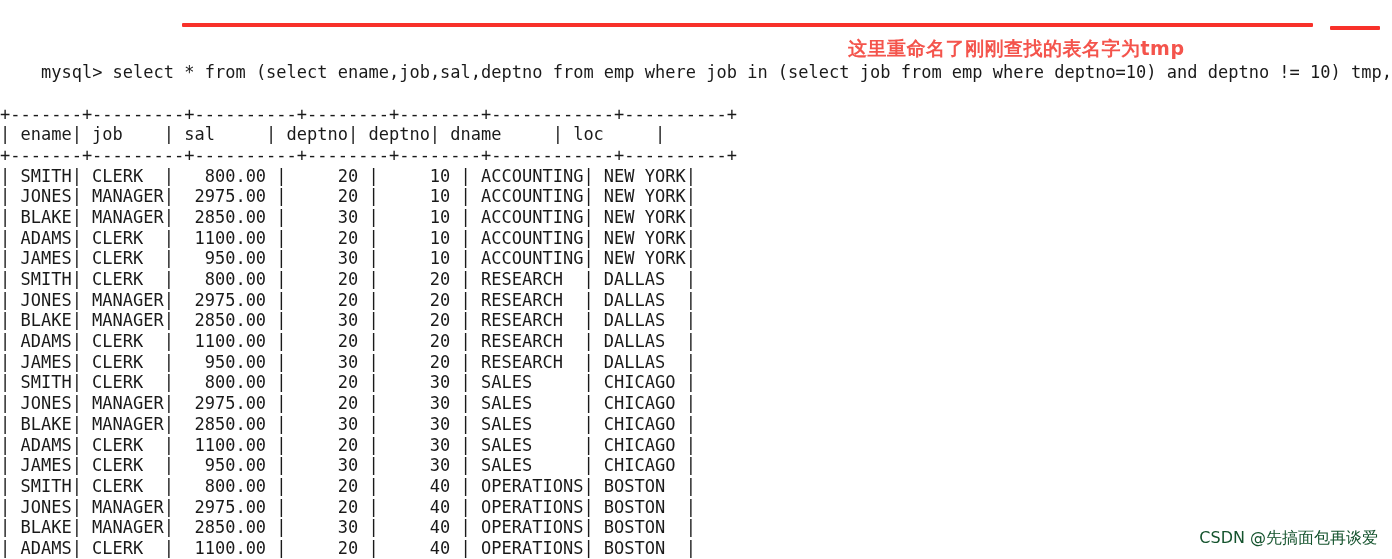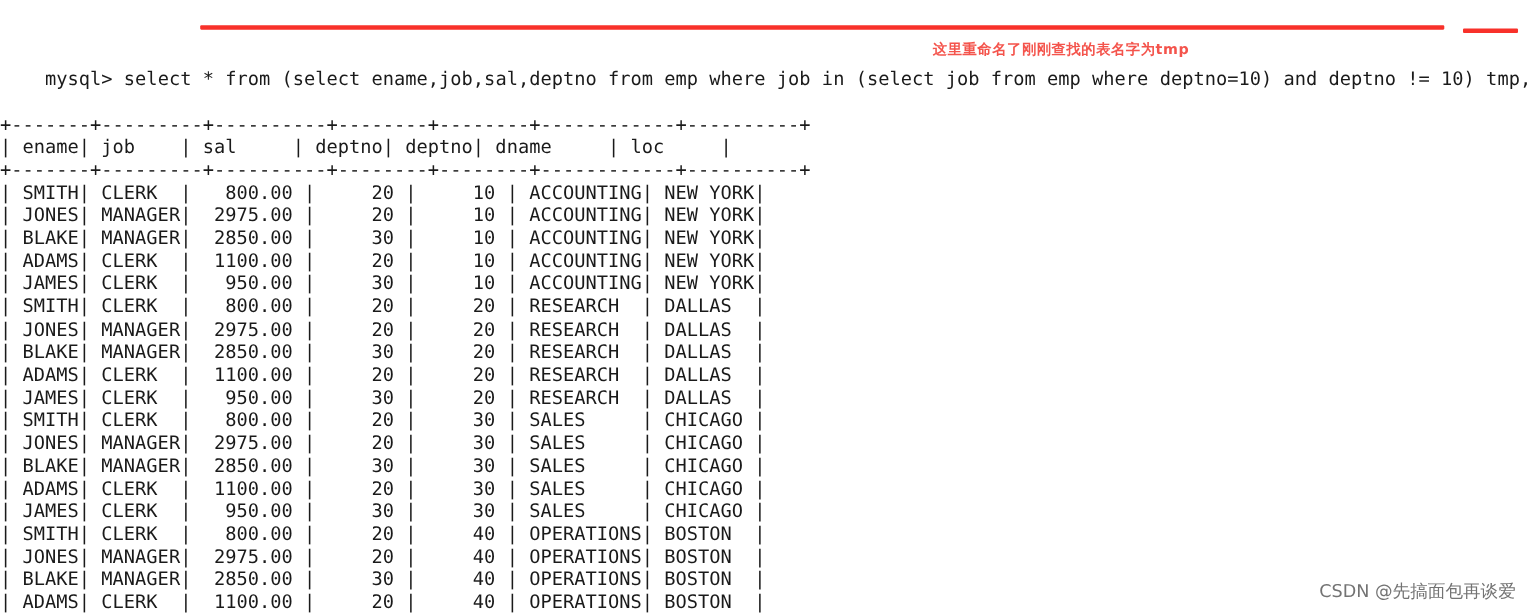--- a/index.html
+++ b/index.html
@@ -56,32 +56,32 @@
     width: 50px;
   }
 
   
   #annotation {
     position: absolute;
     left: 848px;
     top: 36px;
     color: #f4544c;
     font-family: "DejaVu Sans", "Liberation Sans", sans-serif;
-    font-size: 13px;
+    font-size: 19px;
     font-weight: 700;
     letter-spacing: 0.5px;
     white-space: nowrap;
   }
 
   
   #watermark {
     position: absolute;
     right: 14px;
     bottom: 10px;
-    color: #737373;
+    color: #14532d;
     font-family: "DejaVu Sans", "Liberation Sans", sans-serif;
     font-size: 16px;
     white-space: nowrap;
     user-select: none;
   }
 </style>
 </head>
 <body>
 
 <div id="console">

